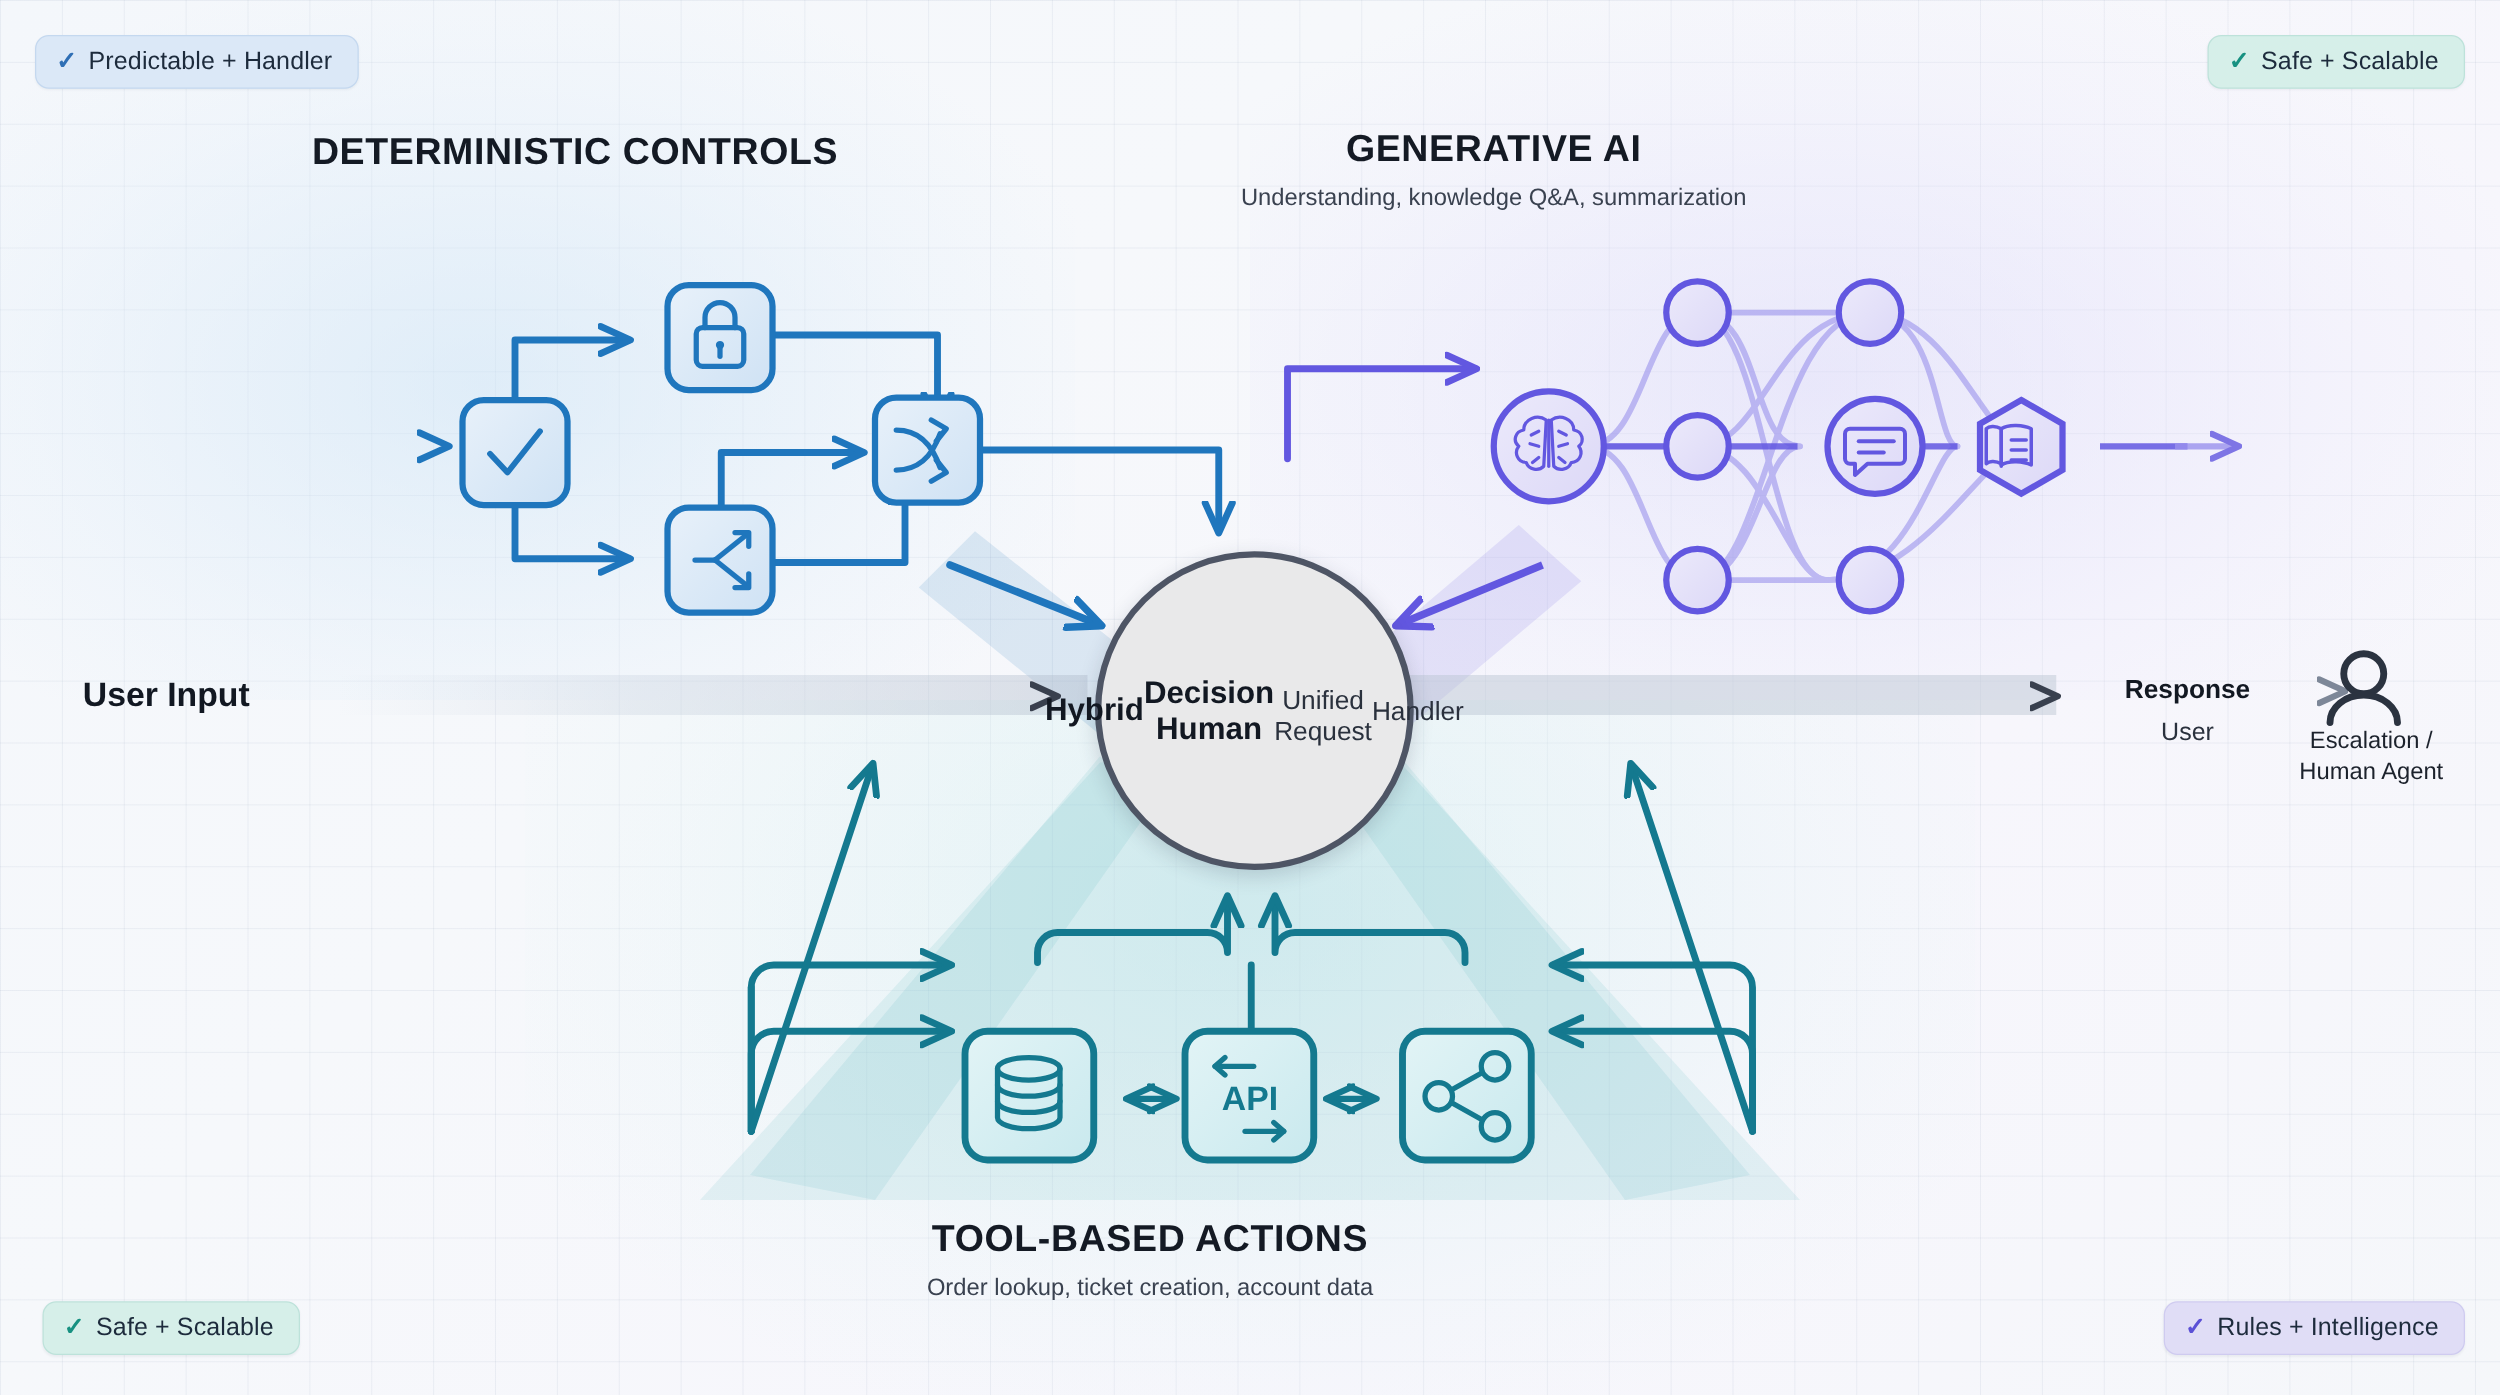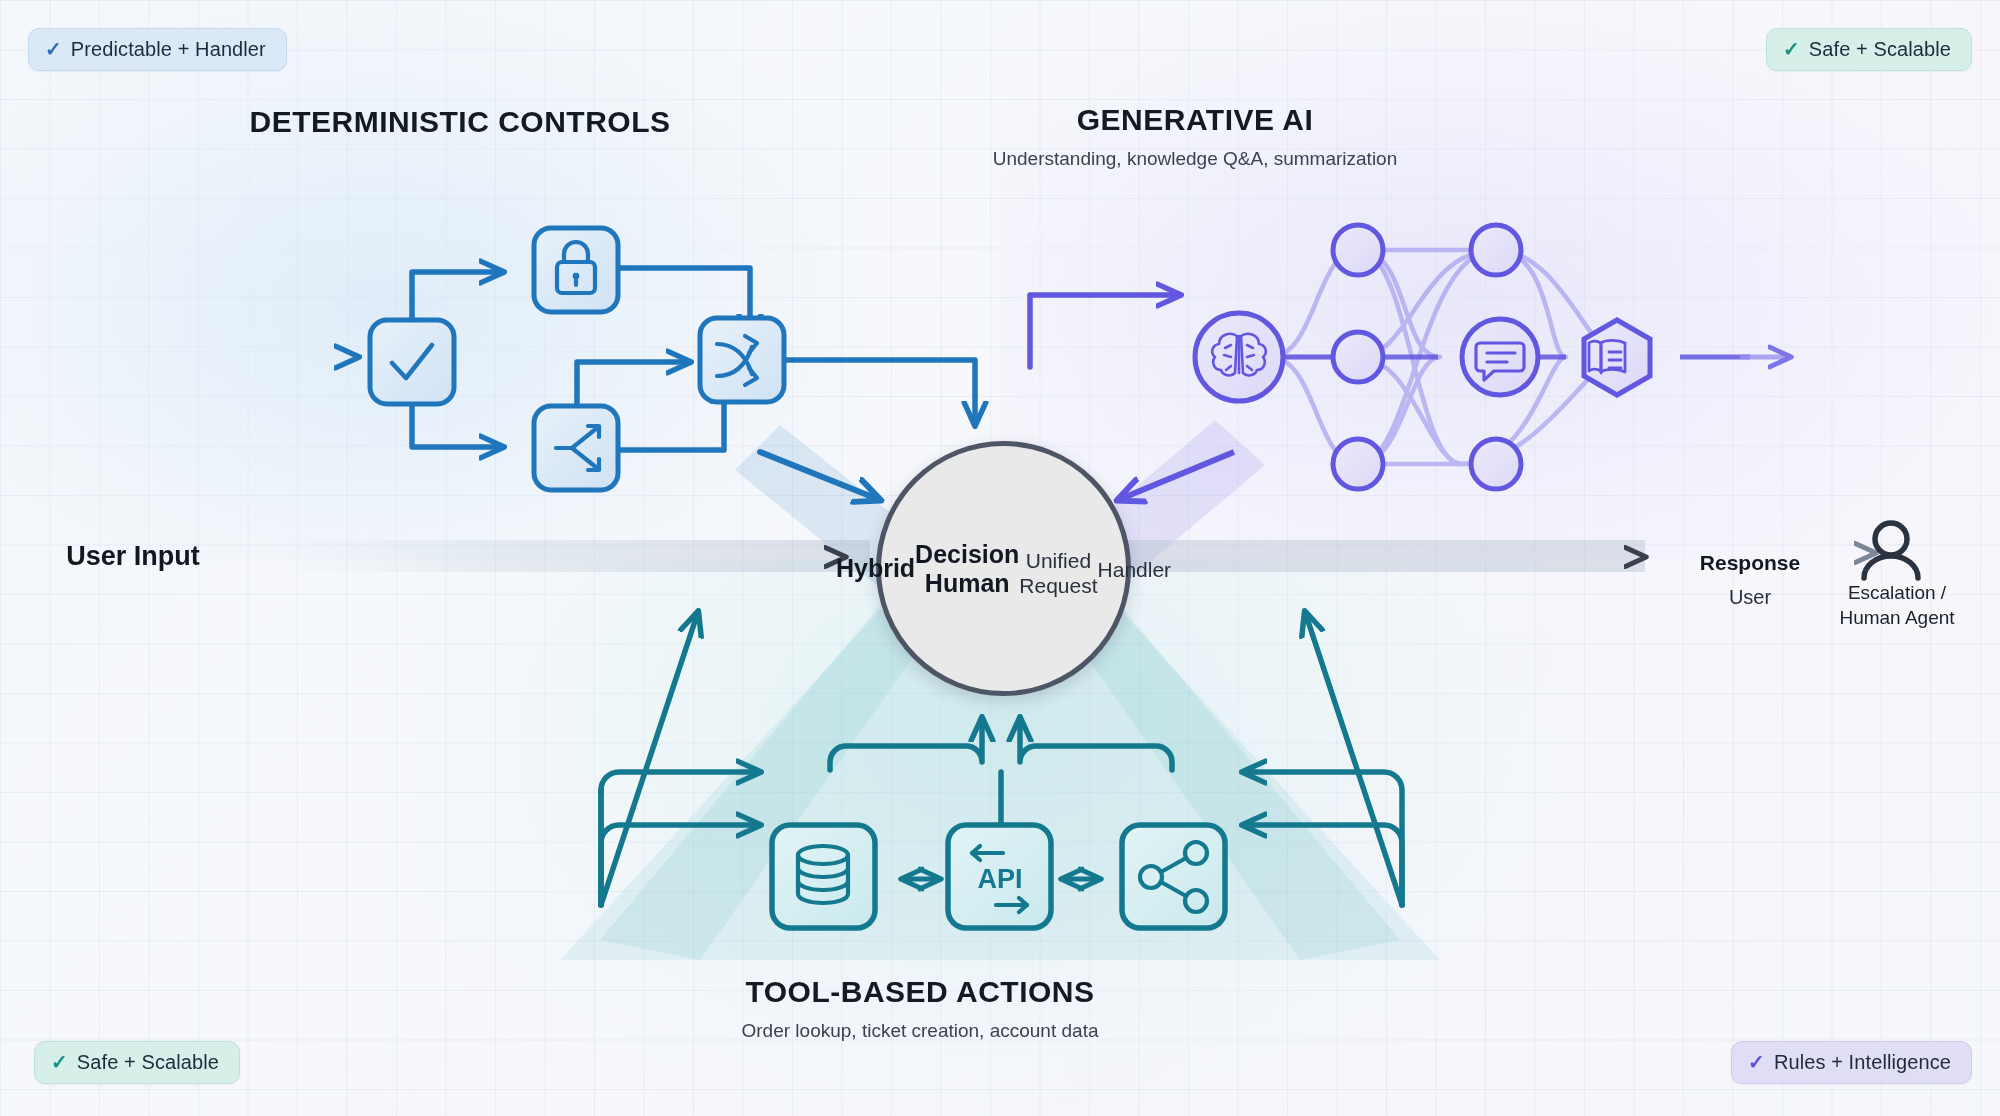--- a/index.html
+++ b/index.html
@@ -60,21 +60,21 @@
     background:#e9e9ea;border:5px solid #4e5565;
     display:flex;flex-direction:row;align-items:center;justify-content:center;
     box-shadow:0 5px 16px rgba(40,50,70,.18);
   }
   #hub .t1{font-size:25px;font-weight:700;color:#121822;line-height:1.16;text-align:center;}
   #hub .t2{font-size:21px;color:#2a313d;line-height:1.2;text-align:center;margin-top:9px;}
 
   
   .flab{position:absolute;text-align:center;}
   #lab-userinput{left:28px;top:541px;width:210px;font-size:27px;font-weight:700;color:#121822;}
-  #lab-response{left:1660px;top:540px;width:180px;margin-top:11px;}
+  #lab-response{left:1660px;top:540px;width:180px;}
   #lab-response .r1{font-size:21px;font-weight:700;color:#121822;line-height:1.15;}
   #lab-response .r2{font-size:20px;color:#2a313d;margin-top:11px;}
   #lab-escal{left:1792px;top:580px;width:210px;font-size:19px;color:#1c222c;line-height:1.32;text-align:center;}
 </style>
 </head>
 <body>
 
 <div id="stage">
 
   <div id="grid"></div>

